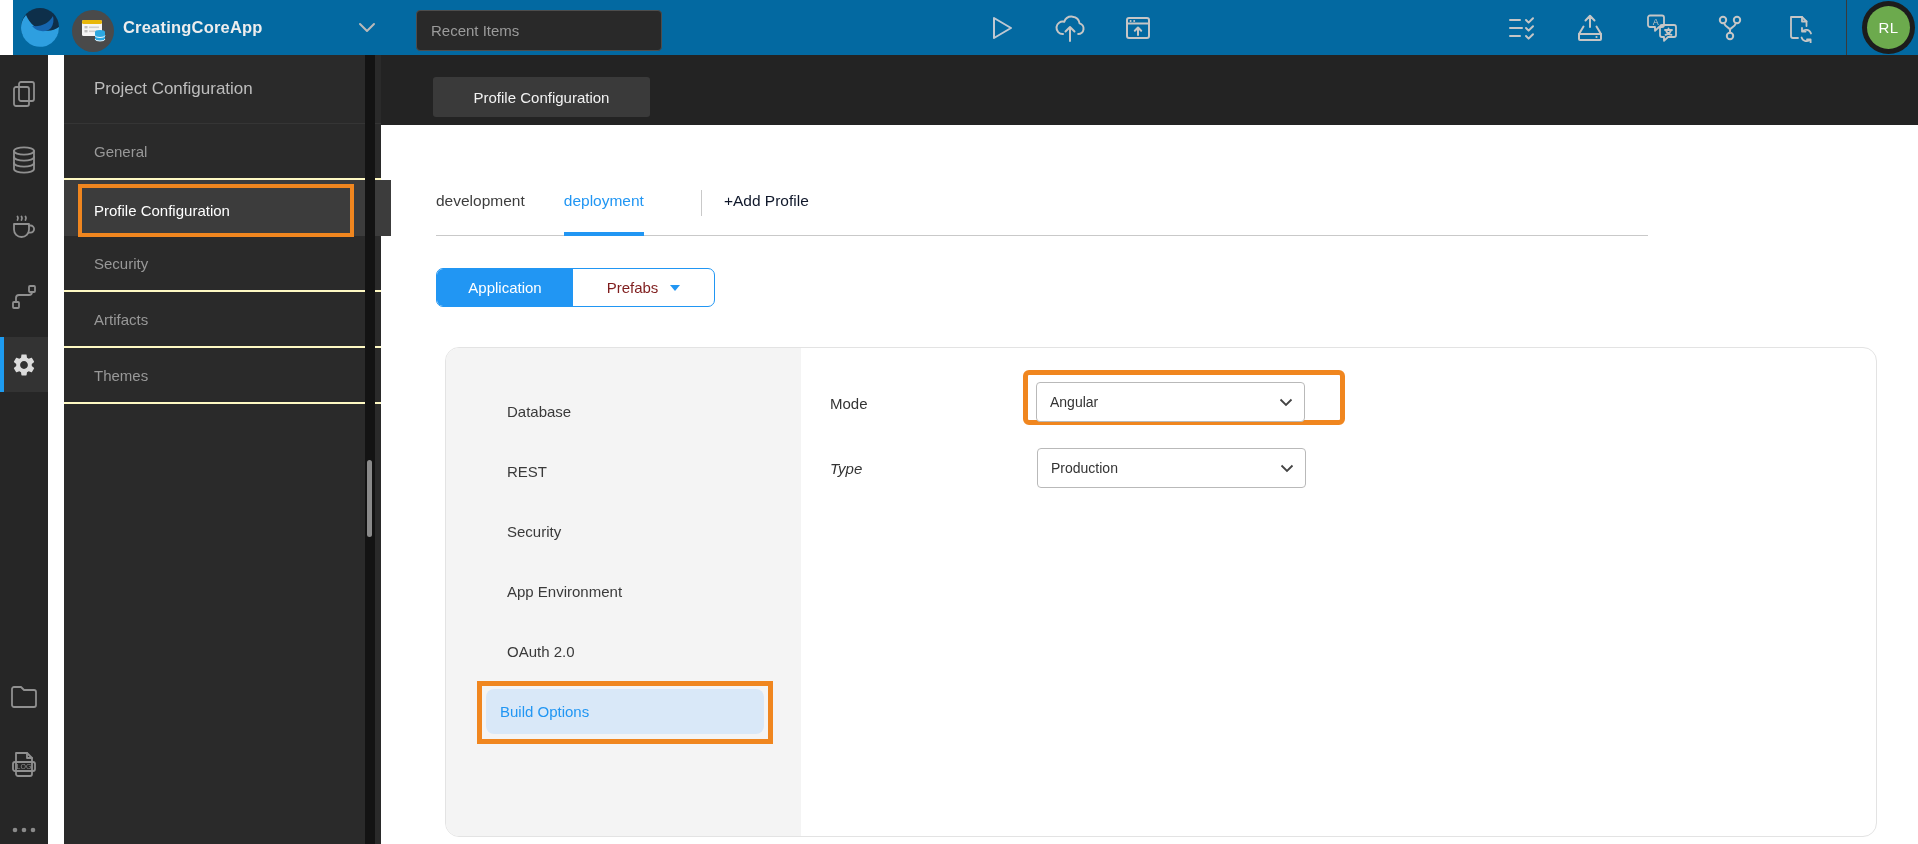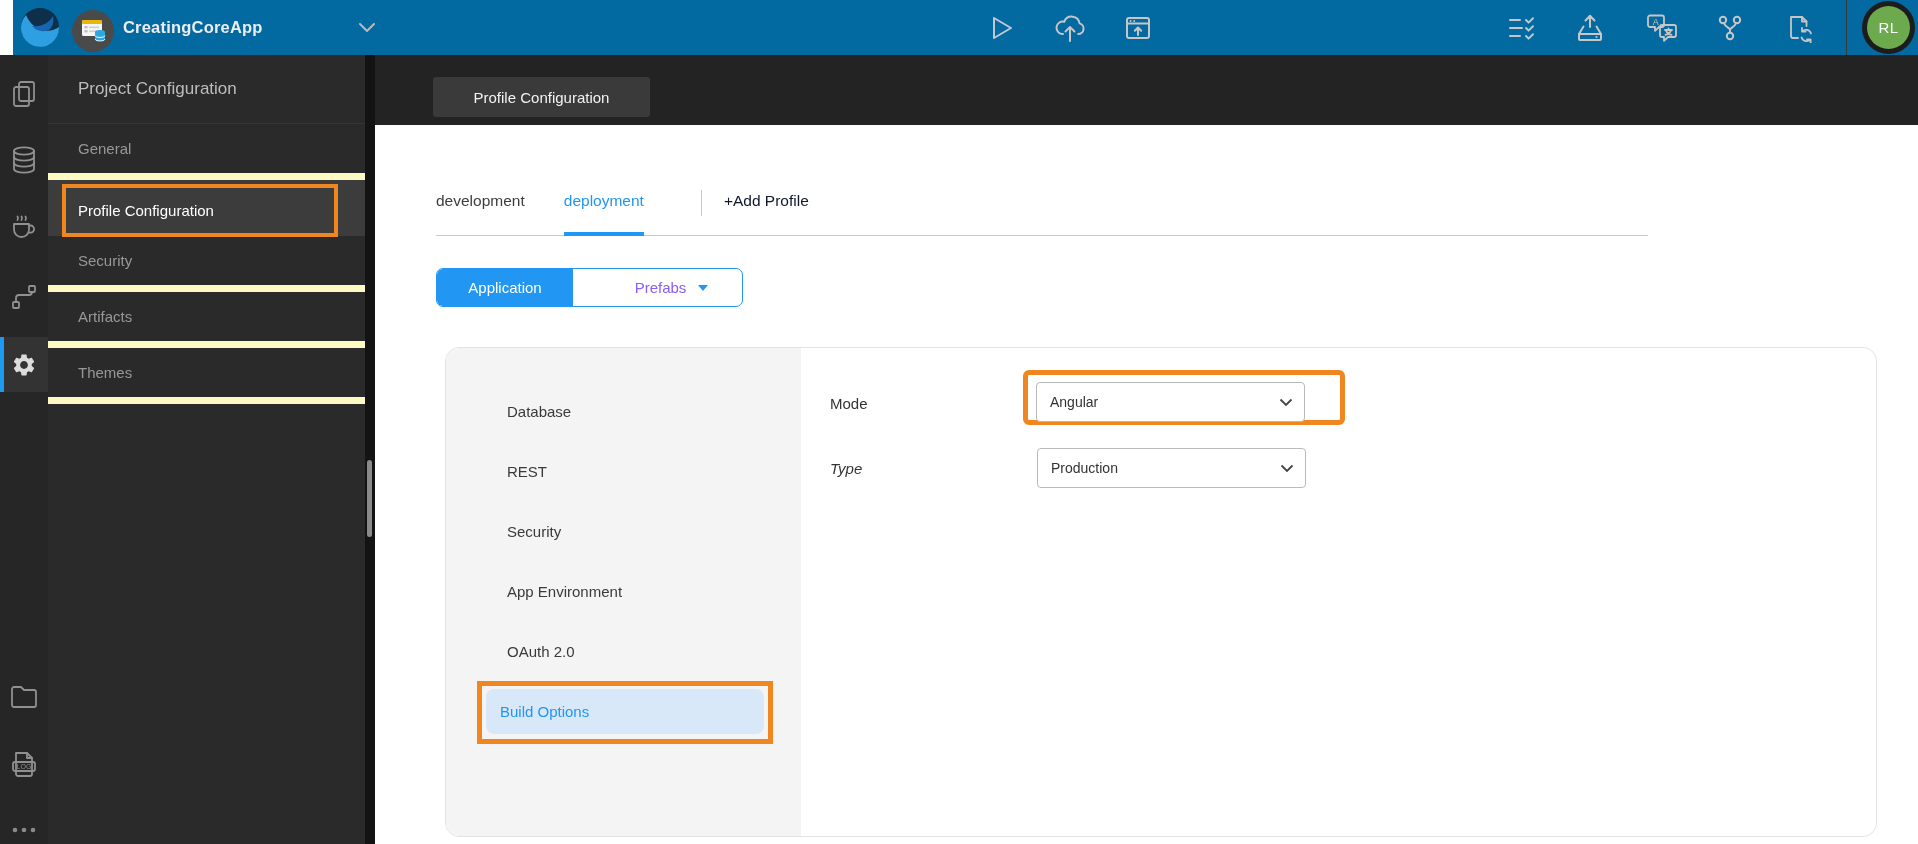--- a/index.html
+++ b/index.html
@@ -21,23 +21,23 @@
   .avatar-ring { position:absolute; left:1849px; top:1px; width:53px; height:53px; border-radius:50%; background:#1c1c1c; display:flex; align-items:center; justify-content:center; cursor:pointer; }
   .avatar { width:43px; height:43px; border-radius:50%; background:#6caa4d; color:#fff; font-size:15px; display:flex; align-items:center; justify-content:center; letter-spacing:.5px; }
 
   
   .iconbar { position:absolute; left:0; top:55px; width:48px; height:789px; background:#262626; z-index:20; }
   .rail-icon { position:absolute; left:0; width:48px; display:flex; align-items:center; justify-content:center; color:#909090; cursor:pointer; }
   .rail-icon.active { background:#333; color:#dcdcdc; }
   .rail-icon.active::before { content:""; position:absolute; left:0; top:0; bottom:0; width:4px; background:#1d9bf0; }
 
   
-  .sidepanel { position:absolute; left:48px; top:55px; width:317px; height:789px; background:#2a2a2a; z-index:10; }
+  .sidepanel { position:absolute; left:64px; top:55px; width:317px; height:789px; background:#2a2a2a; z-index:10; }
   .panel-title { height:69px; display:flex; align-items:center; padding-left:30px; color:#bdbdbd; font-size:17px; border-bottom:1px solid #353535; }
-  .panel-row { height:56px; display:flex; align-items:center; padding-left:30px; color:#989898; font-size:15px; border-bottom:7px solid #fef9c3; cursor:pointer; }
+  .panel-row { height:56px; display:flex; align-items:center; padding-left:30px; color:#989898; font-size:15px; border-bottom:2px solid #fef9c3; cursor:pointer; }
   .active-row { position:absolute; left:0; top:125px; width:327px; height:56px; background:#3c3c3c; cursor:pointer; }
   .active-row .hl { position:absolute; left:14px; top:4px; width:276px; height:53px; border:4px solid #f0861f; display:flex; align-items:center; padding-left:12px; color:#fff; font-size:15px; }
   .strip { position:absolute; left:365px; top:55px; width:10px; height:789px; background:#131313; z-index:15; }
   .scroll-thumb { position:absolute; left:2px; top:405px; width:5px; height:77px; background:#8a8a8a; border-radius:3px; }
 
   
   .main { position:absolute; left:375px; top:55px; width:1543px; height:789px; }
   .main-topbar { position:absolute; left:0; top:0; width:1543px; height:70px; background:#232323; }
   .page-chip { position:absolute; left:58px; top:22px; width:217px; height:40px; background:#3a3a3a; border-radius:3px; color:#f2f2f2; font-size:15px; display:flex; align-items:center; justify-content:center; cursor:pointer; }
   .content { position:absolute; left:0; top:70px; width:1543px; height:719px; background:#fff; }
@@ -45,21 +45,21 @@
   .tabs { position:absolute; left:61px; top:63px; width:1212px; height:48px; border-bottom:1px solid #c9c9c9; display:flex; align-items:flex-start; }
   .tab { font-size:15.5px; color:#3d3d3d; height:48px; padding-top:4px; cursor:pointer; }
   .tab.t0 { margin-right:39px; }
   .tab.active { color:#2196f3; border-bottom:4px solid #2196f3; }
   .tab-sep { width:1px; height:26px; background:#c9c9c9; margin:2px 22px 0 57px; }
   .add-profile { font-size:15.5px; color:#0f172a; padding-top:4px; cursor:pointer; }
 
   .toggle { position:absolute; left:61px; top:143px; height:39px; display:flex; border:1px solid #2196f3; border-radius:7px; overflow:hidden; background:#fff; }
   .seg { height:100%; display:flex; align-items:center; justify-content:center; font-size:15px; cursor:pointer; }
   .seg.s0 { width:136px; background:#2196f3; color:#fff; }
-  .seg.s1 { width:141px; color:#8b5cf6; gap:12px;margin-left:28px; }
+  .seg.s1 { width:141px; color:#7f1d1d; gap:12px; }
   .caret { width:0; height:0; border-left:5.5px solid transparent; border-right:5.5px solid transparent; border-top:6.5px solid #2196f3; }
 
   .card { position:absolute; left:70px; top:222px; width:1432px; height:490px; border:1px solid #e3e3e3; border-radius:14px; overflow:hidden; background:#fff; }
   .subnav { position:absolute; left:0; top:0; width:355px; height:100%; background:#f4f4f4; padding-top:33px; }
   .subnav-item { height:60px; display:flex; align-items:center; padding-left:61px; font-size:15px; color:#3a3a3a; cursor:pointer; }
   .build-hl { margin-left:31px; width:296px; height:63px; border:5px solid #f0861f; padding:3px 4px; cursor:pointer; }
   .build-pill { width:100%; height:45px; background:#d9e8f8; border-radius:8px; display:flex; align-items:center; padding-left:14px; color:#2196f3; font-size:15px; }
 
   .form-label { position:absolute; height:40px; display:flex; align-items:center; font-size:15px; color:#333; font-weight:500; }
   .lbl-mode { left:384px; top:35px; }
@@ -99,20 +99,21 @@
         <path d="M16 14 v7 a5 2 0 0 0 10 0 v-7" fill="#2da8e0"></path>
         <path d="M16 17.5 a5 2 0 0 0 10 0 M16 21 a5 2 0 0 0 10 0" fill="none" stroke="#e8f6ff" stroke-width="1"></path>
       </svg>
     </div>
     <div class="proj-name">CreatingCoreApp</div>
     <div class="topbar-chev">
       <svg width="20" height="12" viewBox="0 0 20 12">
           <path class="st" d="M3 2 L10 9 L17 2" stroke-width="2.6"></path>
         </svg>
     </div>
+    <input class="recent-input" placeholder="Recent Items" style="">
 
     <div class="tb-icon bluish" style="left:975px;width:28px;">
       <svg width="24" height="26" viewBox="0 0 24 26">
           <path class="st" d="M4 3 L21 13 L4 23 Z"></path>
         </svg>
     </div>
     <div class="tb-icon" style="left:1040px;width:34px;">
       <svg width="34" height="30" viewBox="0 0 34 30">
         <path class="st" d="M10 21 a6.2 6.2 0 1 1 1.2 -12.2 a8 8 0 0 1 15.4 1.6 a5.4 5.4 0 0 1 -1.4 10.6"></path>
         <path class="st" d="M17 28 V15 M12.5 18.5 L17 14 L21.5 18.5"></path>

